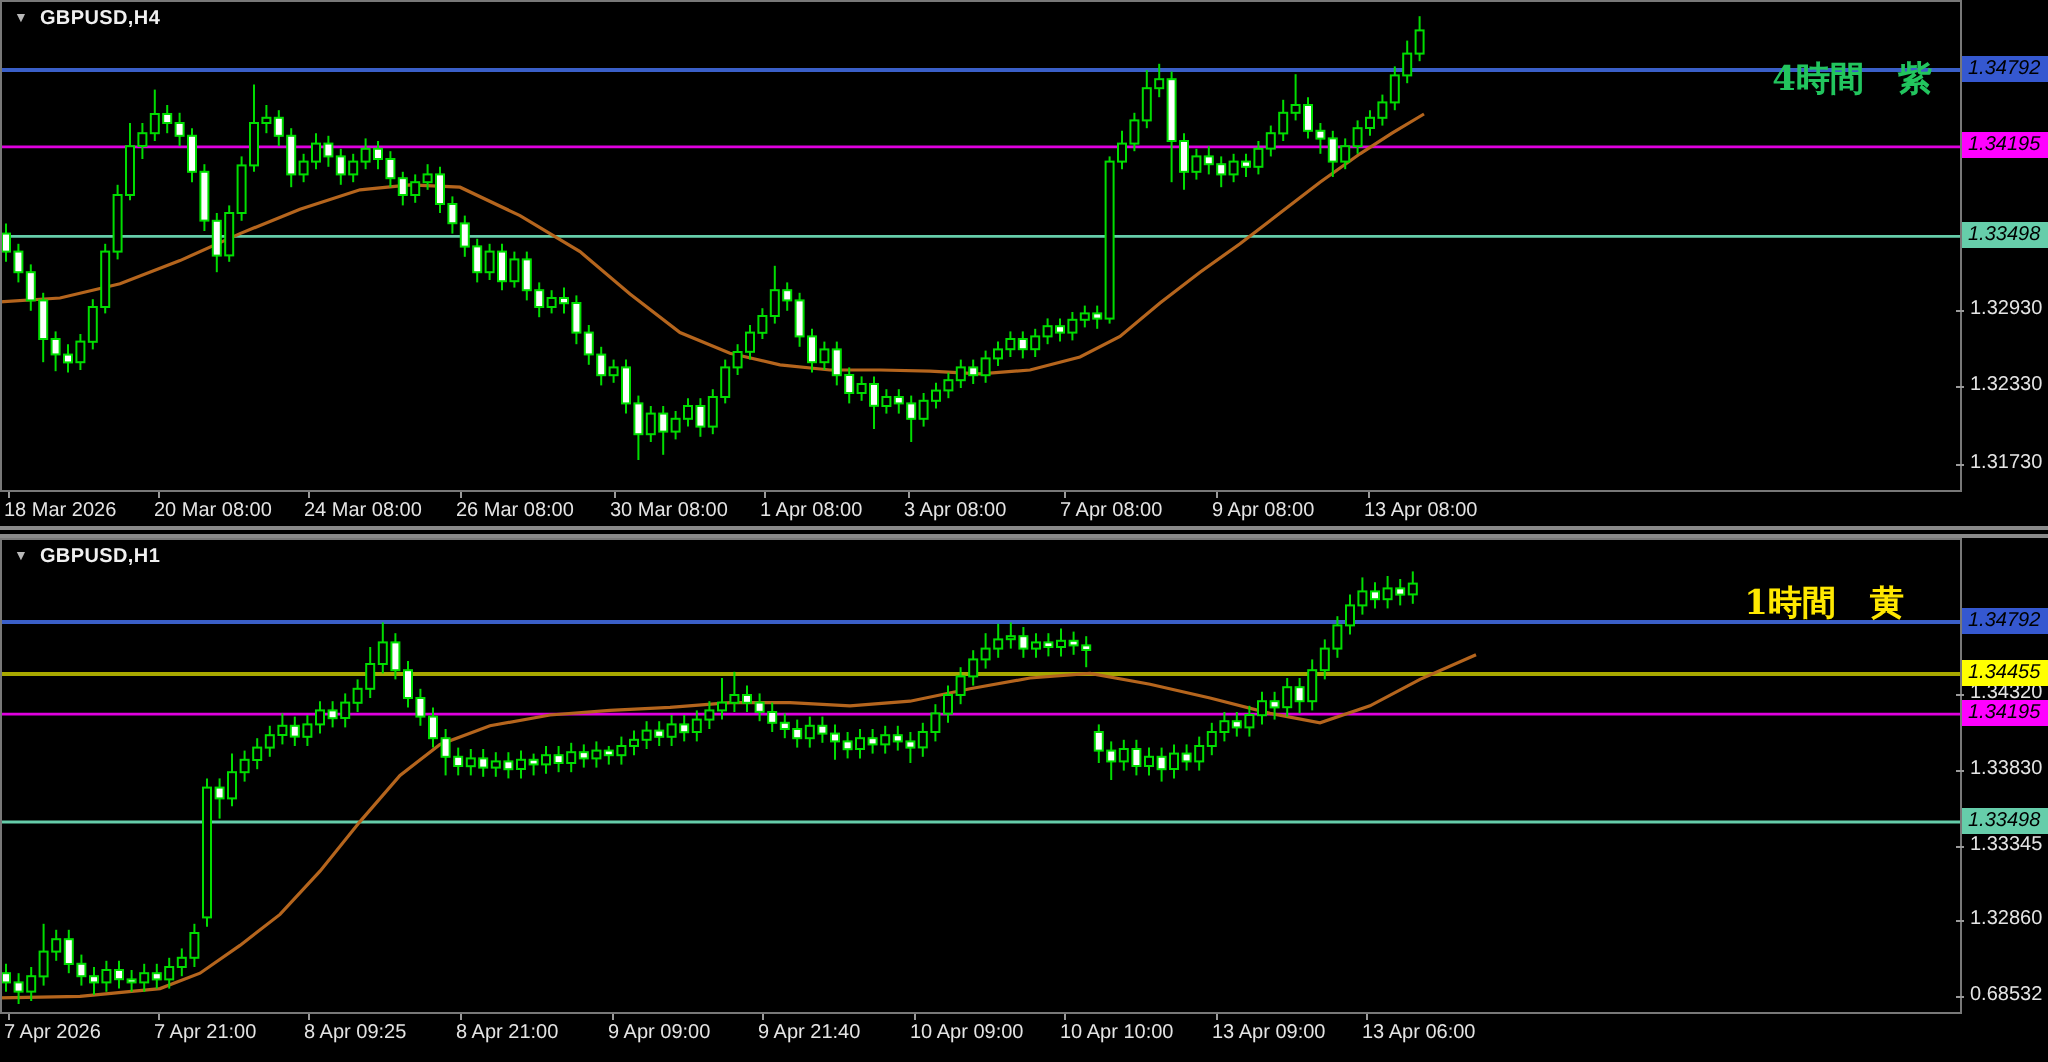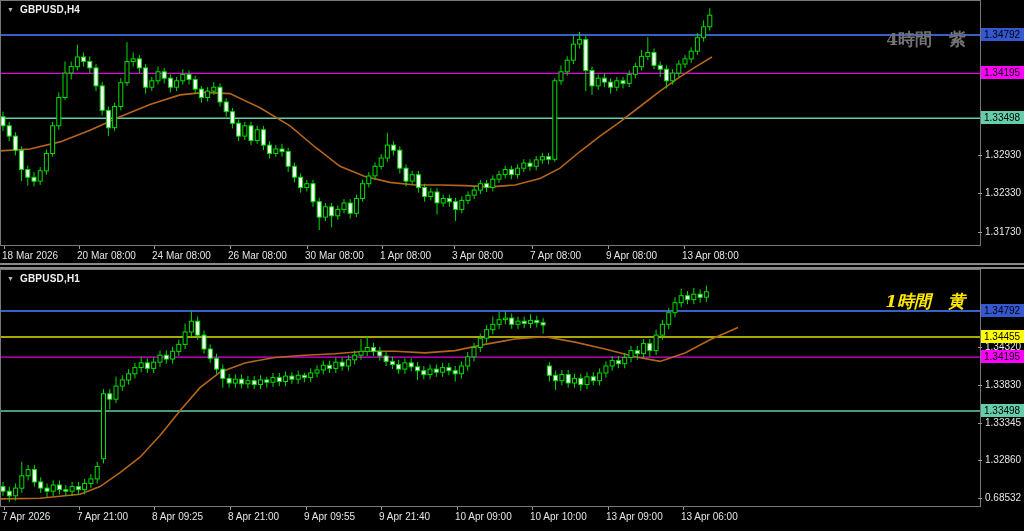--- a/index.html
+++ b/index.html
@@ -15,25 +15,25 @@
   .title .sym{font-size:10px;font-weight:bold;color:#f0f0f0;letter-spacing:.2px;}
   .axisrow{position:absolute;left:0;width:981px;height:17px;}
   #p0-axis{top:246px;}
   #p1-axis{top:507px;padding-left:23px;}
   .xtick{position:absolute;top:0;width:1px;height:3px;background:#9a9a9a;}
   .xlabel{position:absolute;top:4px;font-size:10px;color:#e4e4e4;white-space:nowrap;}
   #price-col{position:absolute;left:981px;top:0;width:43px;height:531px;}
   .ytick{position:absolute;left:-3px;width:4px;height:1px;background:#9a9a9a;}
   .ylabel{position:absolute;left:4px;font-size:10px;color:#e4e4e4;white-space:nowrap;}
   .plabel{position:absolute;left:0;width:43px;height:13px;line-height:13px;padding-left:3px;
-          box-sizing:border-box;font-size:10px;color:#000;white-space:nowrap;}
+          box-sizing:border-box;font-size:10px;color:#000;white-space:nowrap;font-style:italic;}
   .annotation{position:absolute;font-family:"DejaVu Serif","Liberation Serif",serif;
               font-size:17px;font-weight:bold;white-space:pre;z-index:6;}
   #p0-ann{top:28px;right:58px;}
-  #p1-ann{top:290px;right:59px;font-style:italic;}
+  #p1-ann{top:290px;right:72px;}
   #sep{position:absolute;left:0;top:263px;width:1024px;height:6px;
        background:linear-gradient(#8a8a8a 0 2px,#000 2px 4px,#8a8a8a 4px 6px);}
 </style>
 </head>
 <body>
 
 <div id="root">
 
   <svg id="p0-svg" width="981" height="246">
       <line x1="0" y1="35.0" x2="980" y2="35.0" stroke="#3A5FC8" stroke-width="2"></line>
@@ -271,21 +271,21 @@
         <rect x="701.6" y="26.8" width="4" height="10.9" fill="#000000" stroke="#00DD00" stroke-width="1"></rect>
         <line x1="709.8" y1="8.1" x2="709.8" y2="30.6" stroke="#00DD00" stroke-width="1"></line>
         <rect x="707.8" y="15.2" width="4" height="11.6" fill="#000000" stroke="#00DD00" stroke-width="1"></rect>
       </g>
       <rect x="0.5" y="0.5" width="980" height="245" fill="none" stroke="#787878" stroke-width="1"></rect>
     </svg>
   <div class="title" id="p0-title">
     <span class="arr">▼</span>
     <span class="sym">GBPUSD,H4</span>
   </div>
-  <div class="annotation" id="p0-ann" style="color: #737373;">4時間　紫</div>
+  <div class="annotation" id="p0-ann" style="color: #22c55e;">4時間　紫</div>
   <div class="axisrow" id="p0-axis">
       <span class="xtick" style="left:4px"></span>
       <span class="xlabel" style="left:2px">18 Mar 2026</span>
       <span class="xtick" style="left:79px"></span>
       <span class="xlabel" style="left:77px">20 Mar 08:00</span>
       <span class="xtick" style="left:154px"></span>
       <span class="xlabel" style="left:152px">24 Mar 08:00</span>
       <span class="xtick" style="left:230px"></span>
       <span class="xlabel" style="left:228px">26 Mar 08:00</span>
       <span class="xtick" style="left:307px"></span>
@@ -548,21 +548,21 @@
   <div class="axisrow" id="p1-axis">
       <span class="xtick" style="left:4px"></span>
       <span class="xlabel" style="left:2px">7 Apr 2026</span>
       <span class="xtick" style="left:79px"></span>
       <span class="xlabel" style="left:77px">7 Apr 21:00</span>
       <span class="xtick" style="left:154px"></span>
       <span class="xlabel" style="left:152px">8 Apr 09:25</span>
       <span class="xtick" style="left:230px"></span>
       <span class="xlabel" style="left:228px">8 Apr 21:00</span>
       <span class="xtick" style="left:306px"></span>
-      <span class="xlabel" style="left:304px">9 Apr 09:55</span>
+      <span class="xlabel" style="left:304px">9 Apr 09:00</span>
       <span class="xtick" style="left:381px"></span>
       <span class="xlabel" style="left:379px">9 Apr 21:40</span>
       <span class="xtick" style="left:457px"></span>
       <span class="xlabel" style="left:455px">10 Apr 09:00</span>
       <span class="xtick" style="left:532px"></span>
       <span class="xlabel" style="left:530px">10 Apr 10:00</span>
       <span class="xtick" style="left:608px"></span>
       <span class="xlabel" style="left:606px">13 Apr 09:00</span>
       <span class="xtick" style="left:683px"></span>
       <span class="xlabel" style="left:681px">13 Apr 06:00</span>

